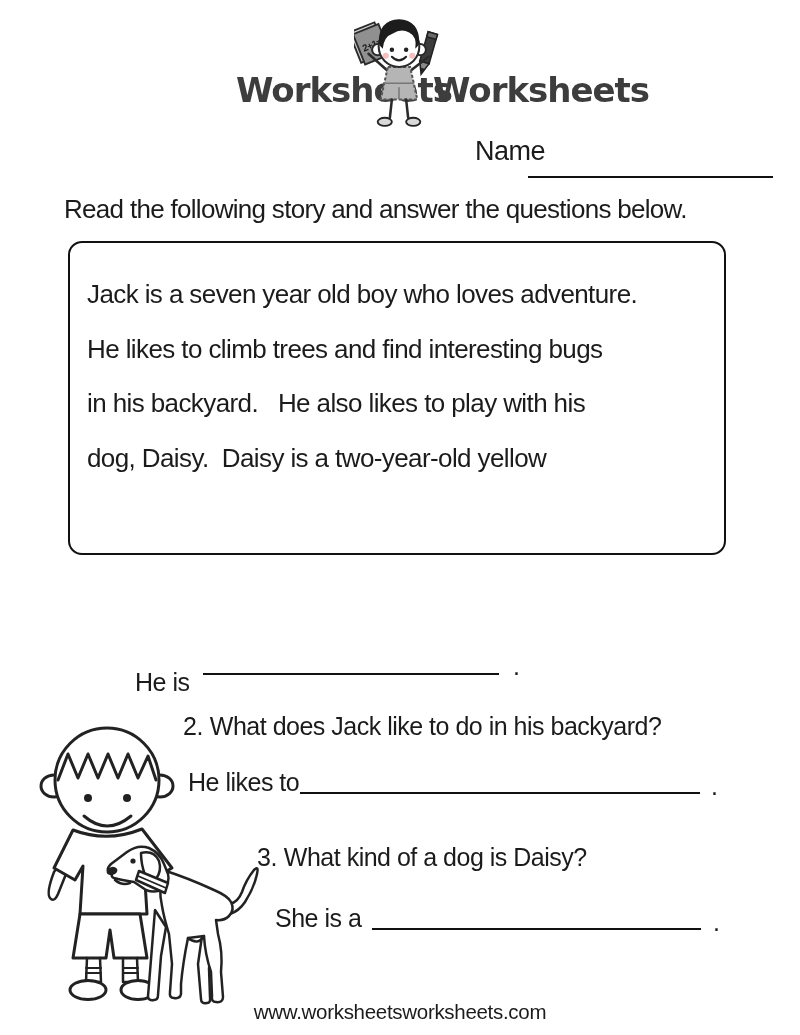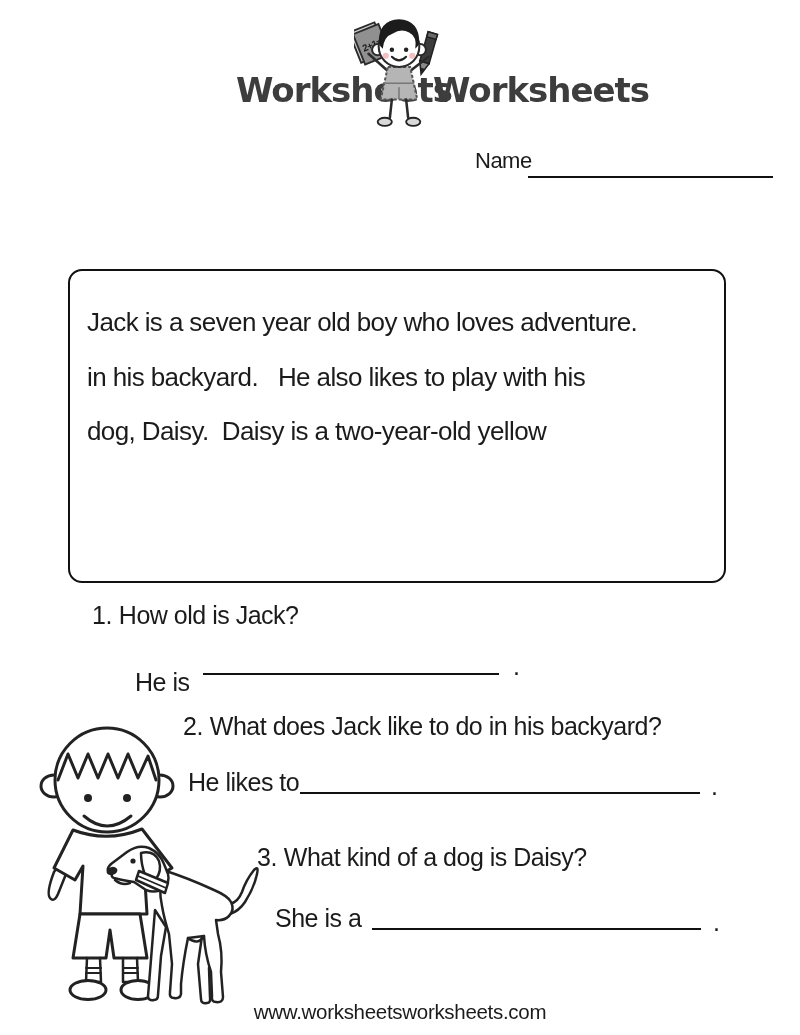--- a/index.html
+++ b/index.html
@@ -13,32 +13,31 @@
   
   .logo-text {
     position:absolute; top:70px; font-size:34px; font-weight:bold;
     color:#3d3d3d; letter-spacing:-1px;
     font-family:"DejaVu Sans", sans-serif;
   }
   .logo-text.left  { left:236px; }
   .logo-text.right { left:433px; }
   .logo-boy { position:absolute; left:354px; top:8px; }
   
-  .name-label { position:absolute; left:475px; top:148px; font-size:22px; }
+  .name-label { position:absolute; left:475px; top:136px; font-size:27px; }
   .name-line  { position:absolute; left:528px; top:152px; width:245px; height:26px;
                 border-bottom:2px solid #111; }
   
   .instruction { position:absolute; left:64px; top:194px; width:700px;
                  font-size:26px; letter-spacing:-0.7px; }
   
   .story-box {
     position:absolute; left:68px; top:241px; width:658px; height:314px;
     border:2.5px solid #111; border-radius:14px;
     padding:24px 28px 0 17px;
-    margin-top:28px;
   }
   .story-line { font-size:26px; line-height:54.5px; white-space:pre; letter-spacing:-0.6px; }
   
   .q-label { position:absolute; font-size:25px; white-space:nowrap; }
   .q-label .qtext { margin-left:7px; }
   .q-label.q3 .qtext { }
   .ans-prefix { position:absolute; font-size:25px; white-space:nowrap; }
   .ans-line   { position:absolute; height:26px; border-bottom:2px solid #111; }
   .ans-period { position:absolute; font-size:25px; }
   
@@ -87,30 +86,29 @@
     <circle cx="37" cy="41" r="2.2" fill="#222"></circle>
     <circle cx="51" cy="41" r="2.2" fill="#222"></circle>
     <circle cx="31" cy="47" r="3" fill="#f4bfc1"></circle>
     <circle cx="57" cy="47" r="3" fill="#f4bfc1"></circle>
     <path d="M37,48 Q44,55 51,48" fill="none" stroke="#222" stroke-width="2" stroke-linecap="round"></path>
   </svg>
 
   <div class="name-label">Name</div>
   <div class="name-line"></div>
 
+  <div class="instruction">Read the following story and answer the questions below.</div>
 
   <div class="story-box">
     <div class="story-line">Jack is a seven year old boy who loves adventure.</div>
+    <div class="story-line">He likes to climb trees and find interesting bugs</div>
     <div class="story-line">in his backyard.   He also likes to play with his</div>
     <div class="story-line">dog, Daisy.  Daisy is a two-year-old yellow</div>
   </div>
 
-  <div class="q-label" style="left:92px; top:601px;">
-    <span>1.</span><span class="qtext">How old is Jack?</span>
-  </div>
   <div class="ans-prefix" style="left:135px; top:668px;">He is</div>
   <div class="ans-line" style="left:203px; top:649px; width:296px;"></div>
   <div class="ans-period" style="left:513px; top:652px;">.</div>
 
   <div class="q-label" style="left:183px; top:712px;">
     <span>2.</span><span class="qtext">What does Jack like to do in his backyard?</span>
   </div>
   <div class="ans-prefix" style="left:188px; top:768px;">He likes to</div>
   <div class="ans-line" style="left:300px; top:768px; width:400px;"></div>
   <div class="ans-period" style="left:711px; top:772px;">.</div>

